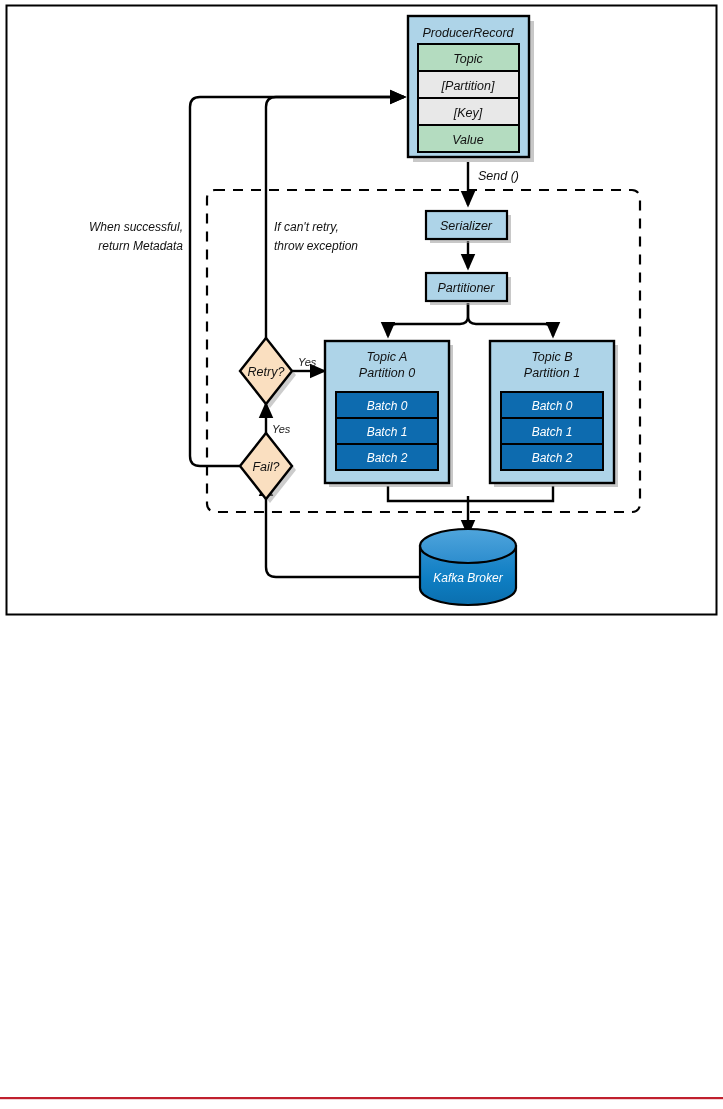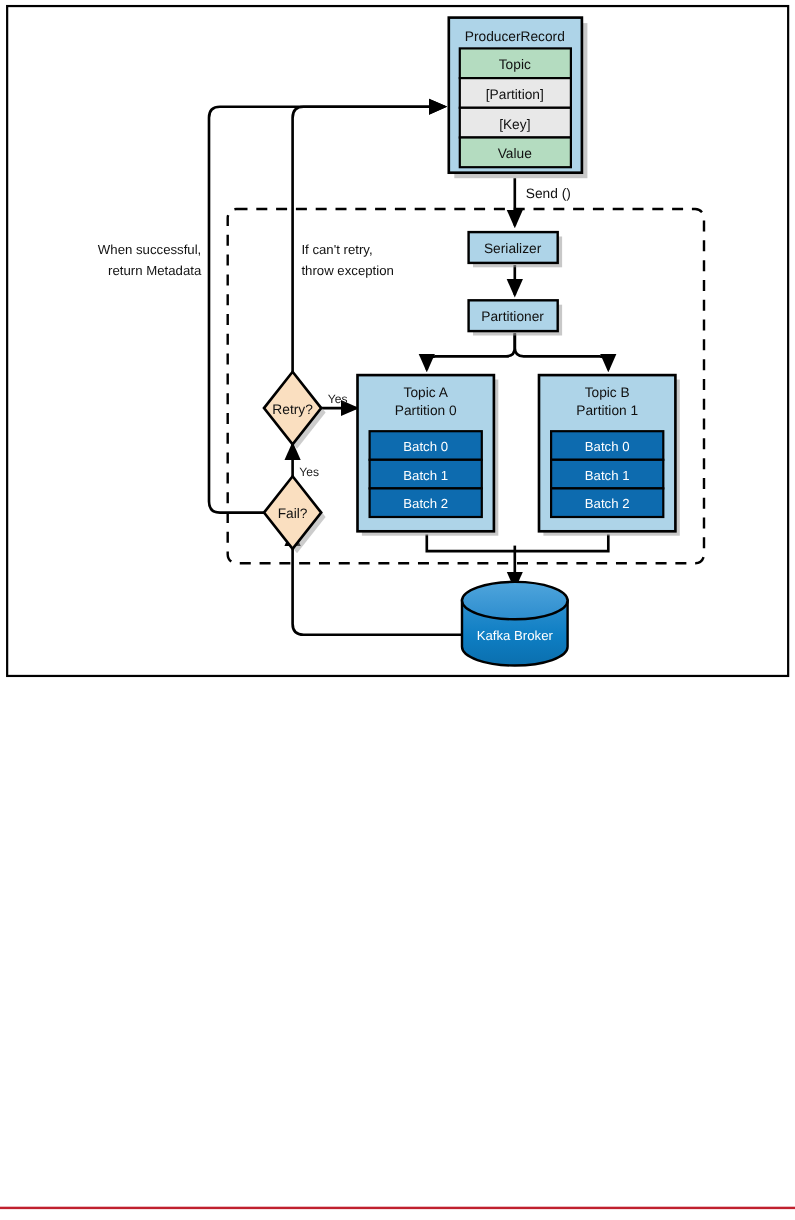--- a/index.html
+++ b/index.html
@@ -12,20 +12,21 @@
     height: 1109px;
     font-family: "Liberation Sans", sans-serif;
     position: relative;
     overflow: hidden;
   }
   #figure-root {
     position: absolute;
     left: 0; top: 0;
     width: 723px;
     height: 1109px;
+    font-style: italic;
   }
   svg { display: block; }
   .dg-label-bold {
     font-family: "Liberation Sans", sans-serif;
     font-size: 12.5px;
     fill: #111111;
   }
   .dg-label-white {
     font-family: "Liberation Sans", sans-serif;
     font-size: 12px;

